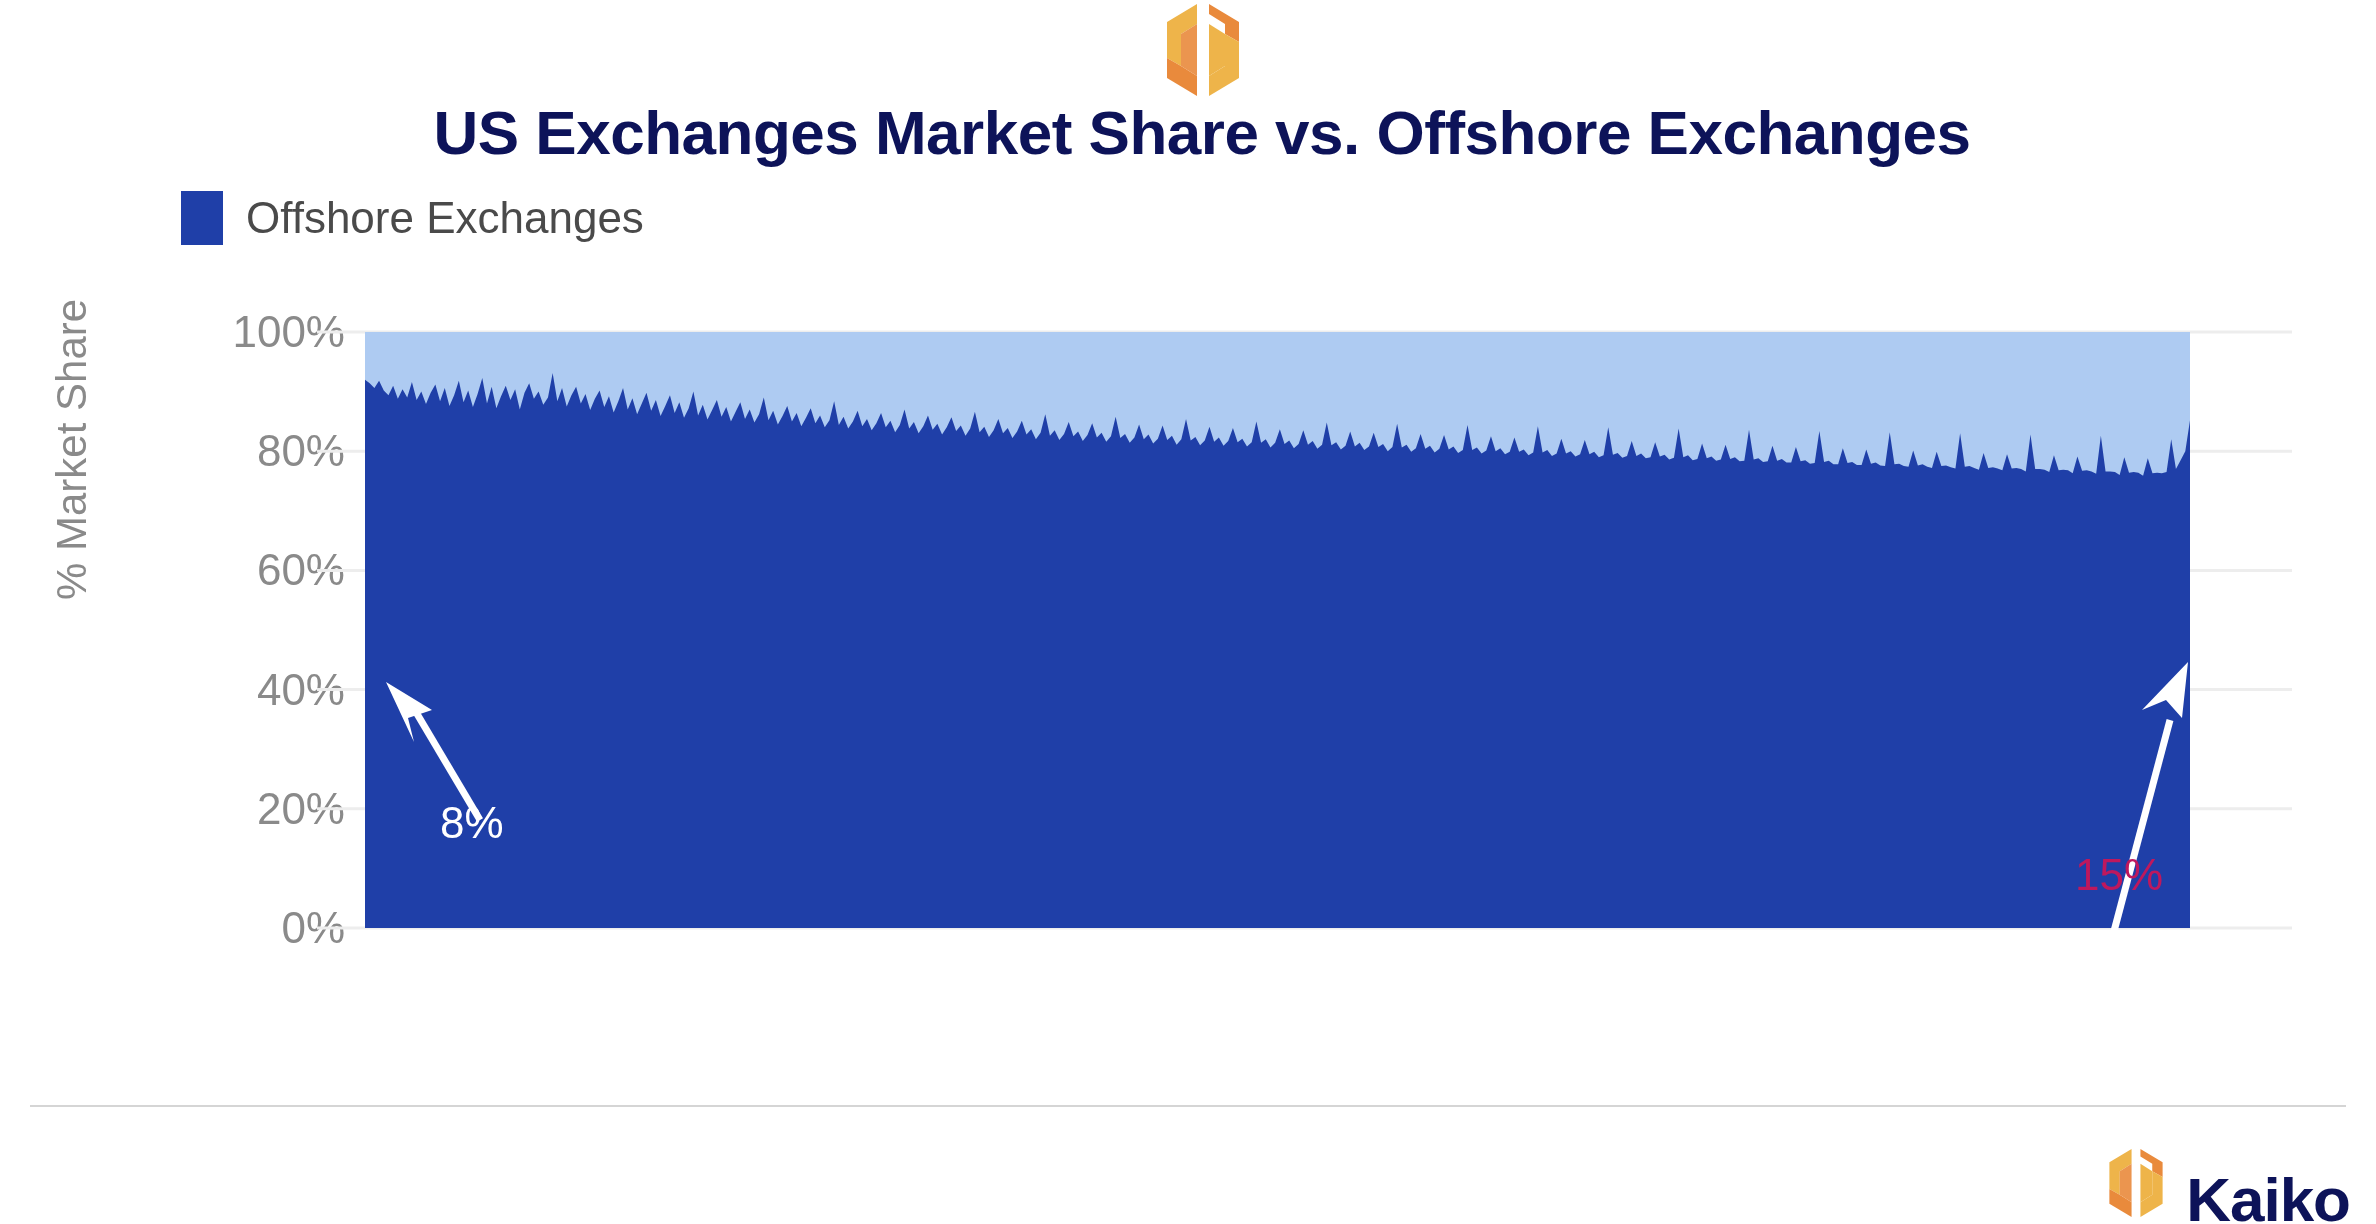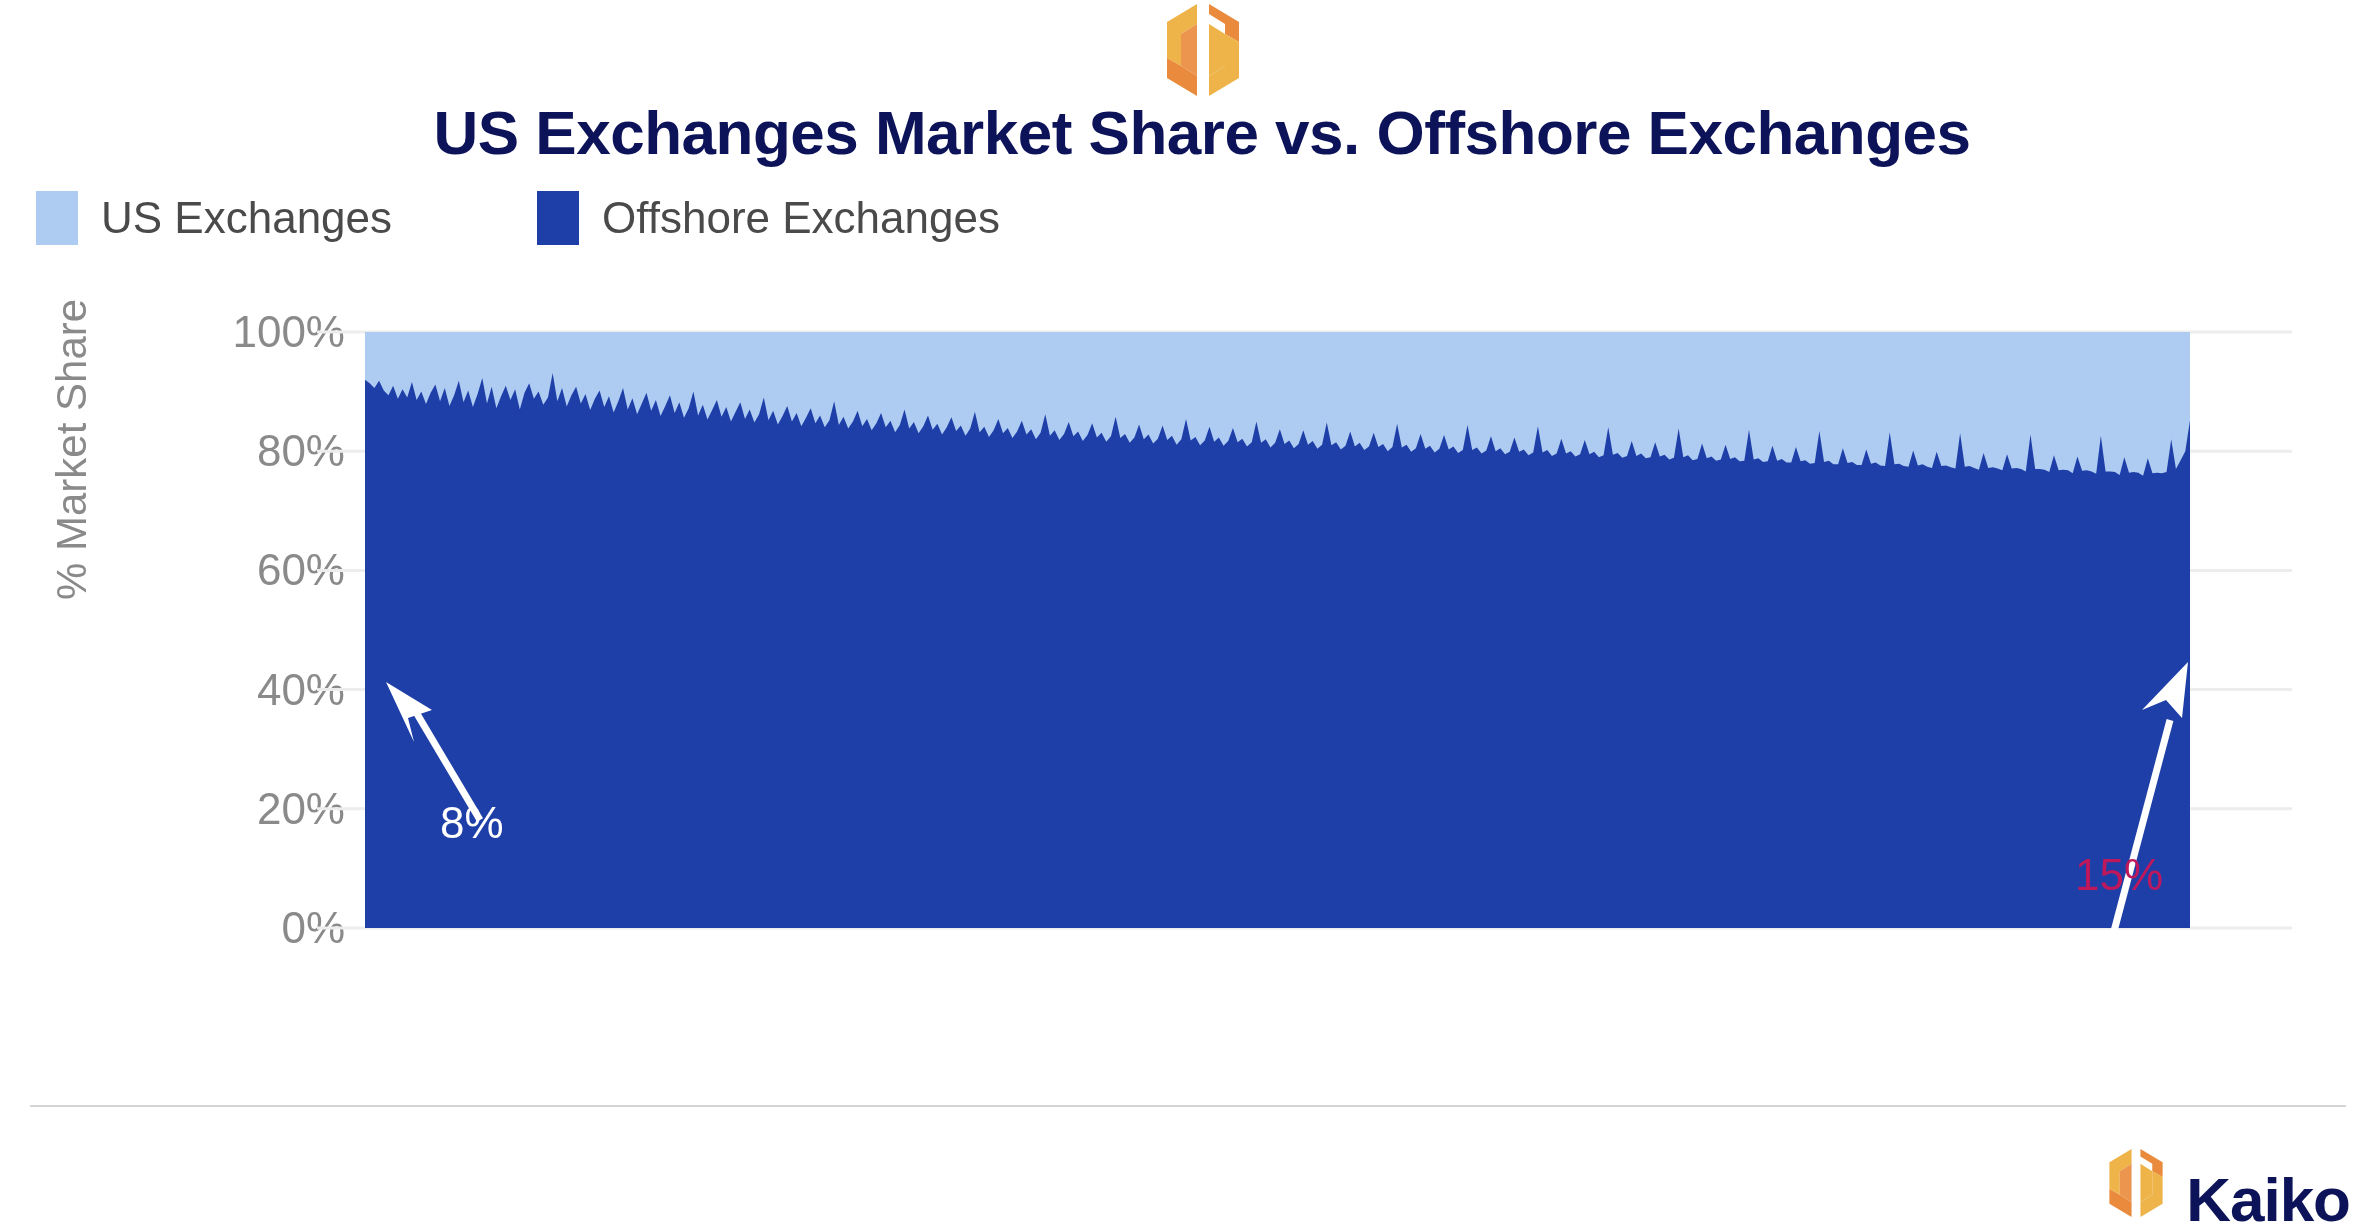--- a/index.html
+++ b/index.html
@@ -150,24 +150,20 @@
       <path d="M10 58 L10 78 L40 96 L40 76 L24 66 Z" fill="#e98a3c"></path>
       <path d="M24 34 L24 66 L40 76 L40 24 Z" fill="#e98a3c" opacity="0.9"></path>
       <path d="M52 4 L82 22 L82 42 L68 34 L68 24 L52 14 Z" fill="#e98a3c"></path>
       <path d="M52 24 L68 34 L68 66 L52 76 Z" fill="#eeb44a"></path>
       <path d="M82 42 L82 78 L52 96 L52 76 L68 66 L68 34 Z" fill="#eeb44a"></path>
     </svg>
     <div id="page-title" style="color: rgb(13, 19, 89);">US Exchanges Market Share vs. Offshore Exchanges</div>
   </div>
 
   <div id="legend">
-    <div class="legend-item" id="legend-item-us">
-      <span class="legend-swatch" id="swatch-us" style="background: rgb(174, 203, 242);"></span>
-      <span class="legend-label">US Exchanges</span>
-    </div>
     <div class="legend-item" id="legend-item-offshore">
       <span class="legend-swatch" id="swatch-offshore" style="background: rgb(31, 63, 168);"></span>
       <span class="legend-label">Offshore Exchanges</span>
     </div>
   </div>
 
   <div id="chart-region">
     <div id="y-axis-title">% Market Share</div>
     <div id="y-tick-labels">
         <div class="y-tick-label" style="top: 638px; color: rgb(138, 138, 138);">0%</div>

